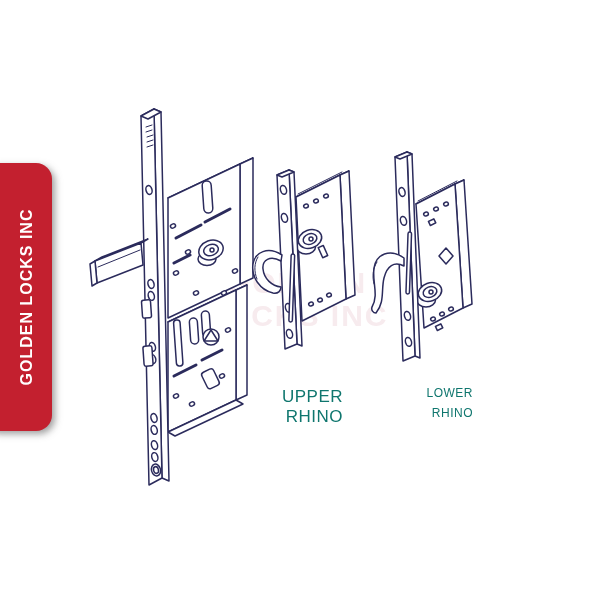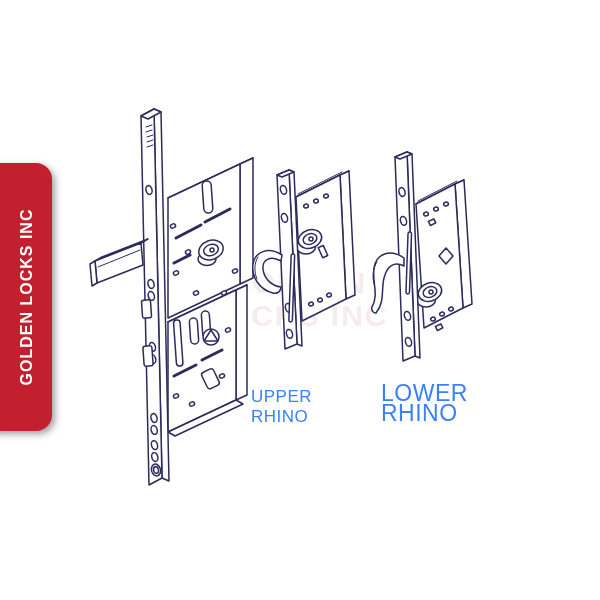--- a/index.html
+++ b/index.html
@@ -5,24 +5,24 @@
   html,body{margin:0;padding:0;background:#ffffff;}
   #stage{position:relative;width:600px;height:600px;overflow:hidden;background:#ffffff;
          font-family:"Liberation Sans",sans-serif;}
   
   .watermark{position:absolute;left:147px;top:266px;width:300px;z-index:1;
              text-align:center;font-weight:bold;font-size:30px;line-height:33px;
              letter-spacing:2px;color:#f7ebee;user-select:none;}
   
   .diagram-svg{position:absolute;left:0;top:0;z-index:2;}
   
-  .caption{position:absolute;z-index:3;text-align:left;color:#3b82f6;
+  .caption{position:absolute;z-index:3;text-align:right;color:#0f766e;
            letter-spacing:0.5px;}
   #cap-upper{left:251px;top:387px;width:92px;font-size:17px;line-height:20px;}
-  #cap-lower{left:381px;top:383px;width:92px;font-size:23px;line-height:20px;}
+  #cap-lower{left:381px;top:383px;width:92px;font-size:12px;line-height:20px;}
   
   .ribbon{position:absolute;left:-18px;top:163px;width:70px;height:268px;z-index:5;
           background:#c3202f;border-radius:16px;
           box-shadow:3px 3px 7px rgba(80,80,80,.55);
           display:flex;align-items:center;justify-content:center;padding-left:20px;
           box-sizing:border-box;}
   .ribbon-text{transform:rotate(-90deg);white-space:nowrap;color:#ffffff;
                font-weight:bold;font-size:16px;letter-spacing:1px;}
 </style>
 </head>

